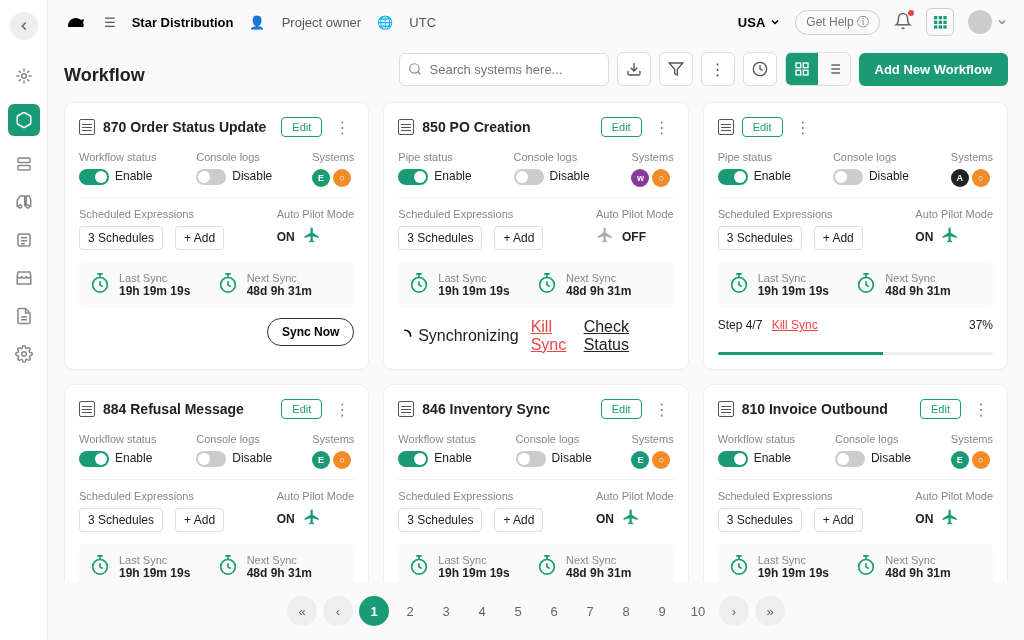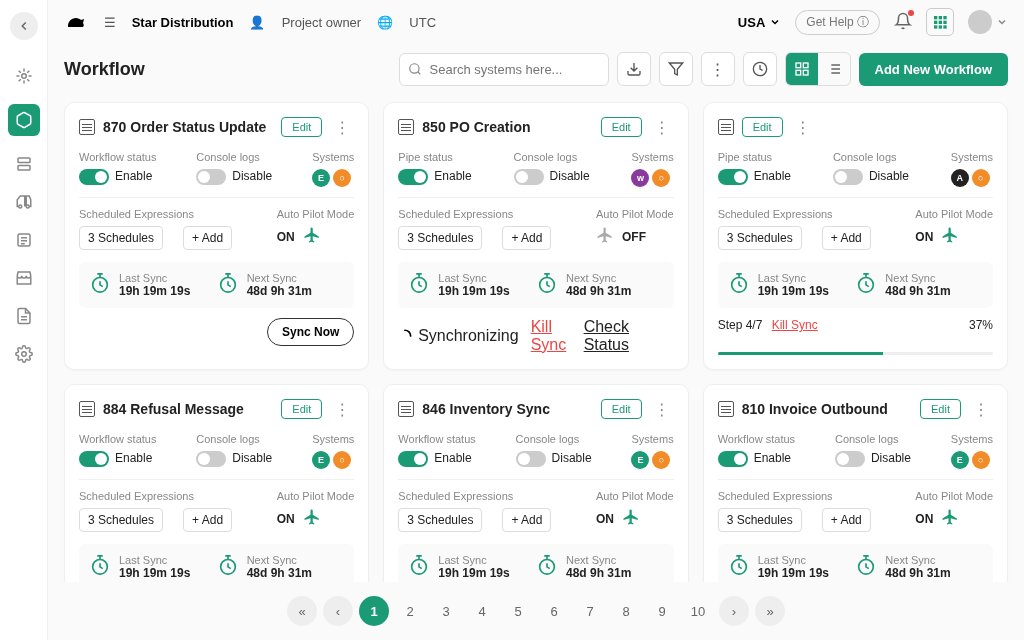--- a/index.html
+++ b/index.html
@@ -11,21 +11,21 @@
 .sb .back{width:28px;height:28px;background:#eee;border-radius:50%;display:flex;align-items:center;justify-content:center;color:#666;margin-bottom:8px}
 .main{flex:1;display:flex;flex-direction:column;overflow:hidden}
 .topbar{height:44px;display:flex;align-items:center;padding:0 16px;gap:16px;font-size:13px;color:#555}
 .topbar .logo{width:24px;height:24px}
 .topbar .right{margin-left:auto;display:flex;align-items:center;gap:14px}
 .topbar .reg{display:flex;align-items:center;gap:4px;font-weight:700;color:#000}
 .topbar .help{border:1px solid #ccc;border-radius:14px;padding:3px 10px;font-size:12px;color:#777;cursor:pointer}
 .topbar .bell{position:relative}
 .topbar .bell::after{content:'';position:absolute;top:-2px;right:-2px;width:6px;height:6px;background:#e44;border-radius:50%}
 .topbar .grid9{width:28px;height:28px;border:1px solid #ccc;border-radius:5px;display:flex;align-items:center;justify-content:center;color:#1a9b76}
-.row2{display:flex;align-items:center;padding:8px 16px;gap:8px}
+.row2{display:flex;align-items:flex-end;padding:8px 16px;gap:8px}
 .row2 h1{font-size:18px;font-weight:700}
 .row2 .sp{flex:1}
 .search{position:relative;width:210px}
 .search input{width:100%;padding:8px 10px 8px 30px;border:1px solid #ddd;border-radius:6px;font-size:13px}
 .search .sic{position:absolute;left:9px;top:9px;color:#888}
 .ibtn{width:34px;height:34px;border:1px solid #ddd;border-radius:6px;background:#fff;display:flex;align-items:center;justify-content:center;color:#555;cursor:pointer}
 .viewtg{display:flex;border:1px solid #ddd;border-radius:6px;overflow:hidden}
 .viewtg .vb{width:32px;height:32px;display:flex;align-items:center;justify-content:center;color:#666;cursor:pointer}
 .viewtg .vb.on{background:#1a9b76;color:#fff}
 .addbtn{background:#1a9b76;color:#fff;border:none;padding:9px 16px;border-radius:6px;font-size:13px;font-weight:600;cursor:pointer}
@@ -41,21 +41,21 @@
 .tgrow{display:flex;align-items:flex-start;gap:6px;font-size:12px}
 .tog{width:30px;height:16px;border-radius:8px;background:#ccc;position:relative;cursor:pointer}
 .tog.on{background:#1a9b76}
 .tog::after{content:'';position:absolute;width:12px;height:12px;background:#fff;border-radius:50%;top:2px;left:2px;transition:.2s}
 .tog.on::after{left:16px}
 .sysicons{display:flex;gap:3px}
 .si{width:18px;height:18px;border-radius:50%;display:flex;align-items:center;justify-content:center;font-size:9px;color:#fff;font-weight:700}
 .mid{display:flex;justify-content:space-between;margin-bottom:12px}
 .mcol{display:flex;flex-direction:column;gap:6px}
 .mhdr{font-size:11px;color:#888}
-.mrow{display:flex;gap:20px}
+.mrow{display:flex;gap:12px}
 .pill{border:1px solid #ddd;border-radius:4px;padding:4px 8px;font-size:12px;cursor:pointer;background:#fff}
 .ap{display:flex;align-items:center;gap:8px;font-size:12px;font-weight:700}
 .plane{color:#1a9b76}
 .plane.off{color:#aaa}
 .sync2{display:flex;background:#fafafa;border-radius:6px;padding:10px;margin-bottom:10px}
 .scol{flex:1;display:flex;gap:8px;align-items:center}
 .scol .slbl{font-size:11px;color:#888}
 .scol .sval{font-size:12px;font-weight:700}
 .stopw{color:#1a9b76}
 .cfoot{display:flex;justify-content:flex-end}

